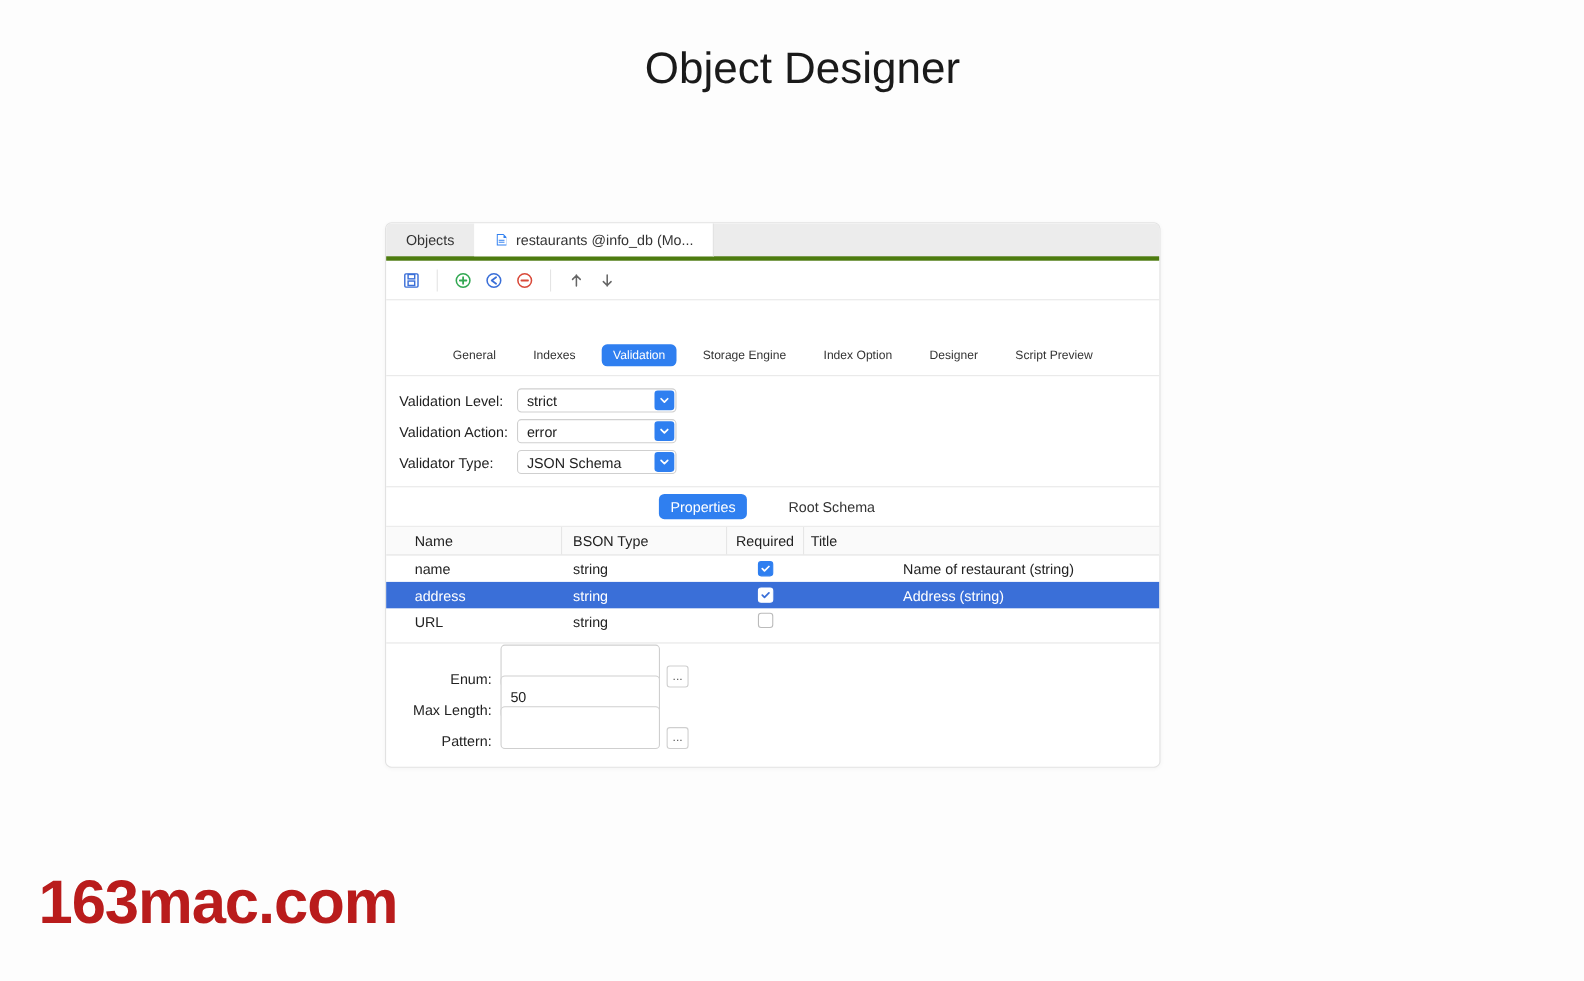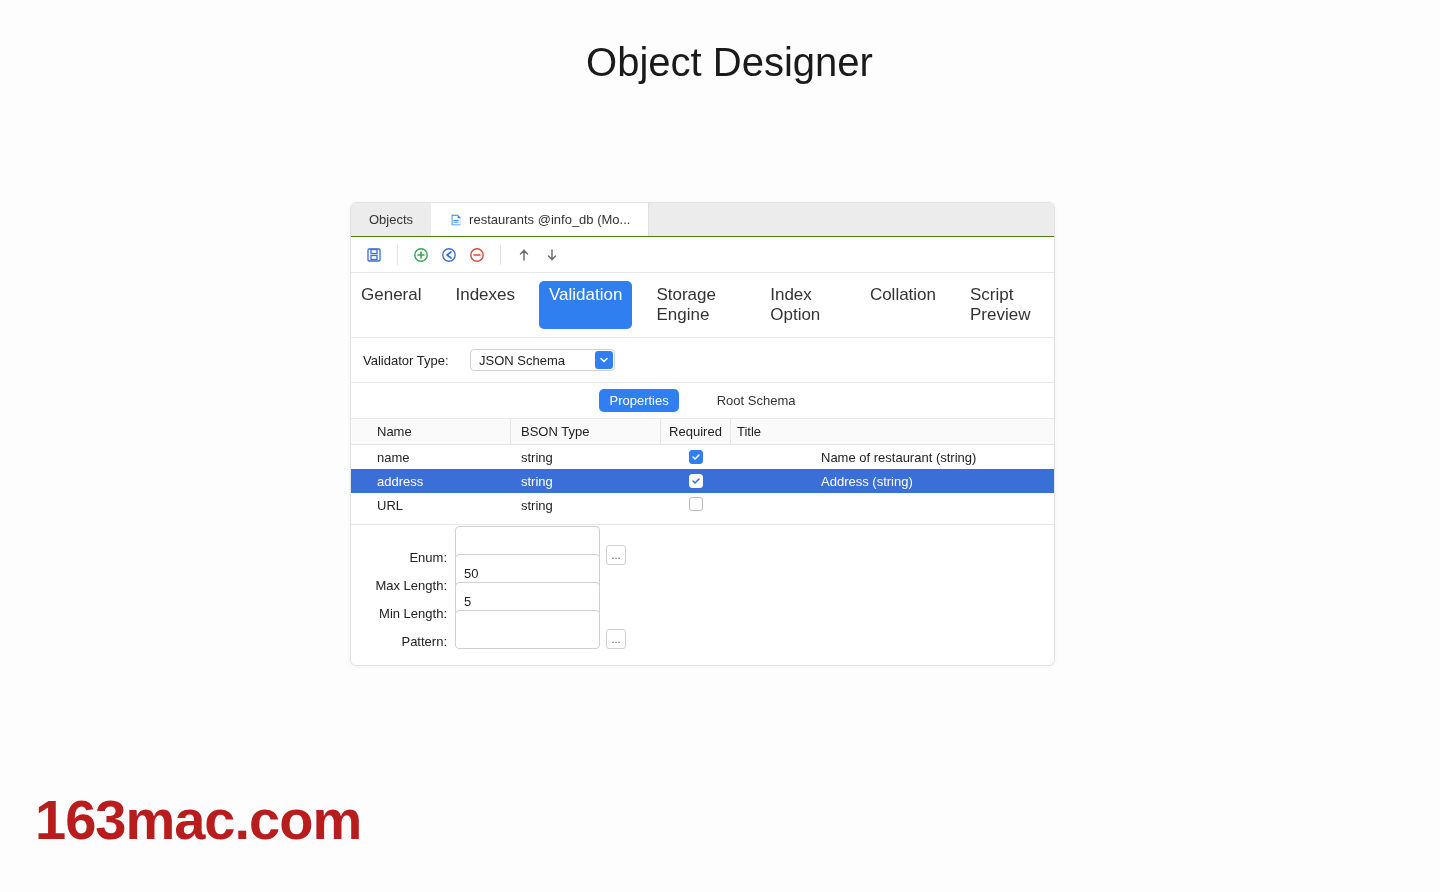--- a/index.html
+++ b/index.html
@@ -28,21 +28,21 @@
     background: #fff;
     border: 1px solid #e2e2e2;
     border-radius: 6px;
     box-shadow: 0 1px 4px rgba(0,0,0,0.04);
     overflow: hidden;
   }
   
   .tabstrip {
     display: flex;
     background: #ececec;
-    border-bottom: 1px solid #4d7c0f;
+    border-bottom: 4px solid #4d7c0f;
     height: 34px;
     align-items: stretch;
   }
   .tab {
     display: flex;
     align-items: center;
     padding: 0 18px;
     font-size: 13px;
     color: #333;
     cursor: pointer;
@@ -75,24 +75,25 @@
   
   .maintabs {
     display: flex;
     justify-content: center;
     gap: 14px;
     padding: 8px 0;
     border-bottom: 1px solid #e8e8e8;
   }
   .mtab {
     padding: 4px 10px;
-    font-size: 17px;
+    font-size: 11px;
     color: #333;
     border-radius: 5px;
     cursor: pointer;
+    margin-top: 32px;
   }
   .mtab.active { background: #2f7ff0; color: #fff; }
   
   .form-rows {
     padding: 8px 4px 8px 4px;
     border-bottom: 1px solid #e8e8e8;
   }
   .form-row {
     display: flex;
     align-items: center;
@@ -300,25 +301,47 @@
         </svg>
     </span>
   </div>
 
   <div class="maintabs">
     <span class="mtab">General</span>
     <span class="mtab">Indexes</span>
     <span class="mtab active">Validation</span>
     <span class="mtab">Storage Engine</span>
     <span class="mtab">Index Option</span>
-    <span class="mtab">Collation</span>
+    <span class="mtab">Designer</span>
     <span class="mtab">Script Preview</span>
   </div>
 
   <div class="form-rows">
+    <div class="form-row">
+      <span class="lbl">Validation Level:</span>
+      <div class="select-wrap">
+        <input type="text" value="strict" style="">
+        <span class="caret">
+          <svg viewBox="0 0 10 10">
+              <path d="M2 3.5l3 3 3-3" fill="none" stroke="#fff" stroke-width="1.6" stroke-linecap="round" stroke-linejoin="round"></path>
+            </svg>
+        </span>
+      </div>
+    </div>
+    <div class="form-row">
+      <span class="lbl">Validation Action:</span>
+      <div class="select-wrap">
+        <input type="text" value="error" style="">
+        <span class="caret">
+          <svg viewBox="0 0 10 10">
+              <path d="M2 3.5l3 3 3-3" fill="none" stroke="#fff" stroke-width="1.6" stroke-linecap="round" stroke-linejoin="round"></path>
+            </svg>
+        </span>
+      </div>
+    </div>
     <div class="form-row">
       <span class="lbl">Validator Type:</span>
       <div class="select-wrap">
         <input type="text" value="JSON Schema" style="">
         <span class="caret">
           <svg viewBox="0 0 10 10">
               <path d="M2 3.5l3 3 3-3" fill="none" stroke="#fff" stroke-width="1.6" stroke-linecap="round" stroke-linejoin="round"></path>
             </svg>
         </span>
       </div>
@@ -384,24 +407,20 @@
     <div class="drow">
       <span class="dlbl">Enum:</span>
       <input type="text" value="" style="">
       <span class="more">...</span>
     </div>
     <div class="drow">
       <span class="dlbl">Max Length:</span>
       <input type="text" value="50" style="">
     </div>
     <div class="drow">
-      <span class="dlbl">Min Length:</span>
-      <input type="text" value="5" style="">
-    </div>
-    <div class="drow">
       <span class="dlbl">Pattern:</span>
       <input type="text" value="" style="">
       <span class="more">...</span>
     </div>
   </div>
 
 </div>
 
 <div class="watermark">163mac.com</div>
 

